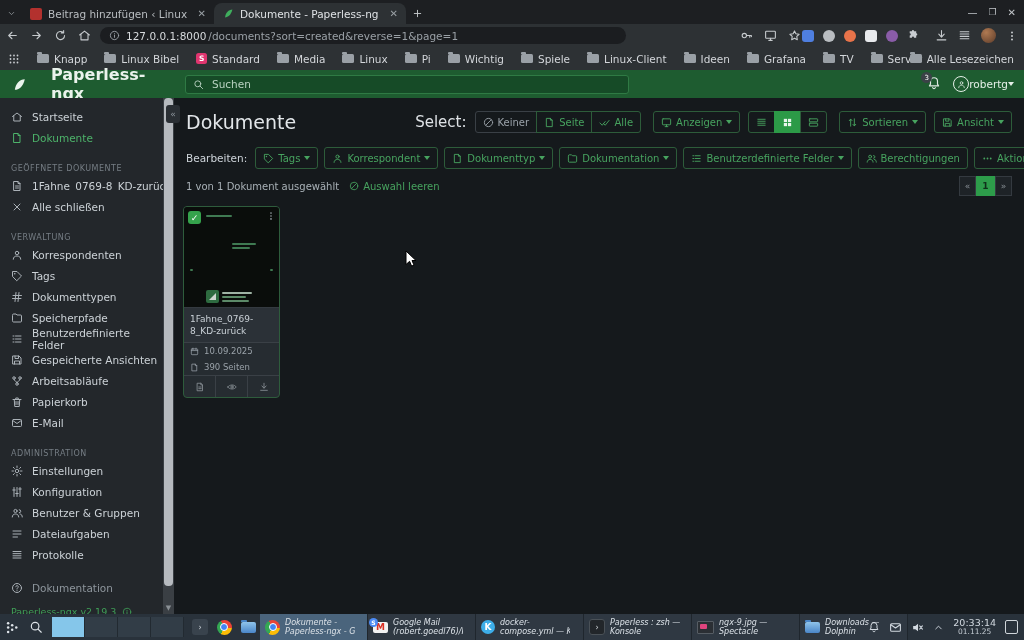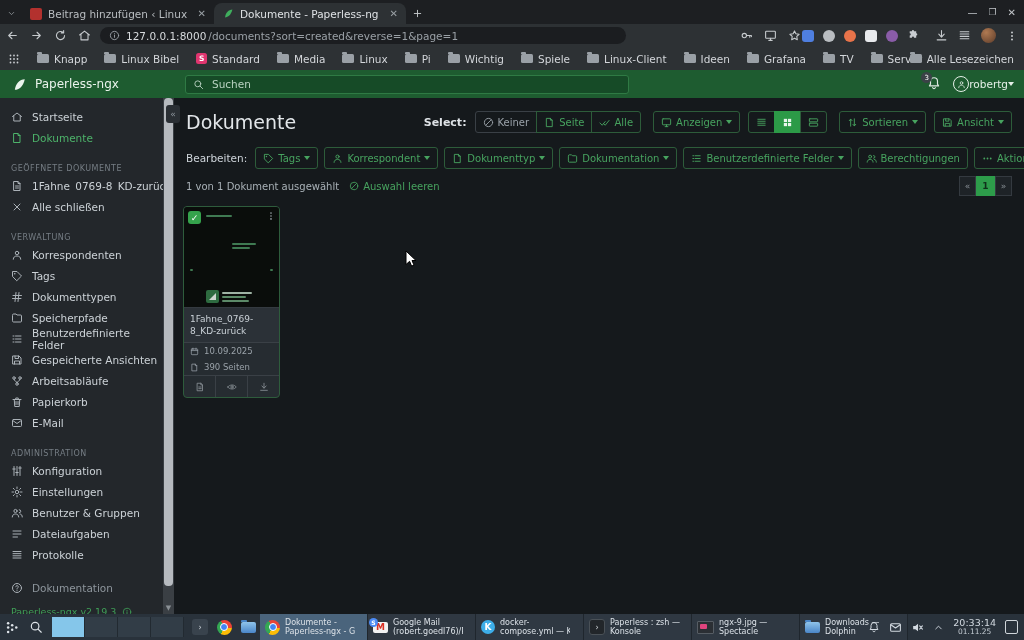--- a/index.html
+++ b/index.html
@@ -29,21 +29,21 @@
   .tool-right{position:absolute;right:6px;top:24px;height:23px;display:flex;align-items:center;gap:10px;color:#c6cacd;}
   .avatar{width:15px;height:15px;border-radius:50%;background:radial-gradient(circle at 35% 30%,#b07a52,#5d3c2a);}
   #bookmarks{position:absolute;top:47px;left:0;width:1024px;height:23px;background:#2d3134;display:flex;align-items:center;gap:17px;padding-left:8px;color:#d3d6da;font-size:10.5px;}
   .bm{display:flex;align-items:center;gap:5px;white-space:nowrap;}
   .fold{width:12px;height:9px;background:#9aa0a6;border-radius:1.5px;position:relative;flex:none;}
   .fold::before{content:"";position:absolute;top:-2px;left:0;width:5px;height:2px;background:#9aa0a6;border-radius:1px 1px 0 0;}
   .sbadge{width:11px;height:11px;border-radius:2.5px;background:#e0356f;color:#fff;font-size:7.5px;font-weight:bold;display:flex;align-items:center;justify-content:center;flex:none;}
   .bm-right{position:absolute;right:10px;top:47px;height:23px;display:flex;align-items:center;gap:5px;color:#d3d6da;font-size:10.5px;}
   
   #phead{position:absolute;top:70px;left:0;width:1024px;height:28px;background:#1e5c30;display:flex;align-items:center;color:#eaf3ec;}
-  #brand{display:flex;align-items:center;gap:8px;padding-left:12px;width:165px;font-size:12px;}
+  #brand{display:flex;align-items:center;gap:24px;padding-left:12px;width:165px;font-size:16px;font-weight:bold;}
   #psearch{width:428px;height:17px;background:#164b27;border:1px solid #2f7a44;border-radius:3px;display:flex;align-items:center;gap:6px;padding:0 7px;margin-left:8px;}
   #psearch input{background:transparent;border:0;outline:0;color:#cfe0d4;font-size:10.5px;width:100%;font-family:inherit;}
   #psearch input::placeholder{color:#b9d2c1;opacity:1;}
   #phead-right{position:absolute;right:10px;top:70px;height:28px;display:flex;align-items:center;gap:12px;color:#e4efe7;font-size:10.5px;}
   .bellwrap{position:relative;}
   .bellbadge{position:absolute;top:-4px;left:-6px;width:11px;height:11px;border-radius:50%;background:#3b4247;color:#fff;font-size:7px;display:flex;align-items:center;justify-content:center;}
   .usercirc{width:14px;height:14px;border:1.4px solid #e4efe7;border-radius:50%;display:flex;align-items:center;justify-content:center;}
   .caret-dn{width:0;height:0;border-left:3.5px solid transparent;border-right:3.5px solid transparent;border-top:4px solid currentColor;display:inline-block;}
   
   #sidebar{position:absolute;top:98px;left:0;width:163px;height:516px;background:#23272b;color:#ccd2d7;font-size:10.5px;}
@@ -57,21 +57,21 @@
   #sb-scroll{position:absolute;top:98px;left:163px;width:11px;height:516px;background:#3a3f44;}
   #sb-thumb{position:absolute;top:0;left:1px;width:9px;height:488px;background:#b6babf;border-radius:4px;}
   #sb-arrow{position:absolute;bottom:2px;left:0;width:11px;text-align:center;color:#8a9095;font-size:7px;}
   
   #content{position:absolute;top:98px;left:174px;width:850px;height:516px;background:#15191c;color:#ced4da;}
   #collapse{position:absolute;top:7px;left:-8px;width:14px;height:18px;background:#2a2f34;border-radius:3px;color:#8d959c;font-size:9px;display:flex;align-items:center;justify-content:center;}
   .crow{position:absolute;left:12px;right:12px;display:flex;align-items:center;}
   #row1{top:10px;height:28px;}
   #pgtitle{font-size:19px;color:#e2e6e9;font-weight:400;}
   .spacer{flex:1;}
-  .lbl{font-size:11px;color:#dee2e6;font-weight:bold;margin-right:8px;}
+  .lbl{font-size:15px;color:#dee2e6;font-weight:normal;margin-right:8px;}
   .lbl2{font-size:10.5px;color:#ced4da;margin-right:8px;}
   .btn{display:inline-flex;align-items:center;gap:4px;height:20px;padding:0 7px;border:1px solid #3a4046;border-radius:3px;font-size:10px;color:#9aa2a9;background:transparent;white-space:nowrap;}
   .btn .ic{width:11px;height:11px;}
   .btn.green{color:#47a35f;border-color:#2d5c3a;}
   .grp{display:inline-flex;}
   .grp .btn{border-radius:0;margin-left:-1px;}
   .grp .btn:first-child{border-radius:3px 0 0 3px;margin-left:0;}
   .grp .btn:last-child{border-radius:0 3px 3px 0;}
   .tgl{width:25px;justify-content:center;padding:0;}
   .tgl.on{background:#2c9a47;color:#eaf6ee;border-color:#2c9a47;}
@@ -106,21 +106,21 @@
   .pcell{width:32px;height:20px;background:#323d47;border-right:1px solid #222a31;}
   .pcell.on{background:#85c6ea;}
   .texp{width:16px;height:16px;background:#39434d;border-radius:3px;display:flex;align-items:center;justify-content:center;font-size:8px;color:#cfd6dc;margin:0 4px;}
   .chrome-ball{width:15px;height:15px;border-radius:50%;background:conic-gradient(from -30deg,#ea4335 0 120deg,#fbbc05 0 240deg,#34a853 0 360deg);position:relative;flex:none;}
   .chrome-ball::after{content:"";position:absolute;inset:3.5px;background:#4285f4;border:1.6px solid #fff;border-radius:50%;}
   .bluefold{width:15px;height:11px;background:linear-gradient(#8fc3ea,#4a86c8);border-radius:2px;position:relative;flex:none;}
   .bluefold::before{content:"";position:absolute;top:-2px;left:0;width:6px;height:2px;background:#4a86c8;border-radius:1px 1px 0 0;}
   .task{width:97px;height:26px;display:flex;align-items:center;gap:5px;padding:0 5px;background:#2f3842;border-right:1px solid #1f262d;}
   .task.active{background:#4a647c;}
   .task .tx{font-size:8px;line-height:1.15;color:#dbe1e7;overflow:hidden;white-space:nowrap;}
-  .task .tx div{overflow:hidden;text-overflow:clip;max-width:70px;}
+  .task .tx div{overflow:hidden;text-overflow:clip;max-width:70px;font-style:italic;}
   .gmail{width:15px;height:11px;background:#f2f2f2;border-radius:2px;color:#d93025;font-size:9px;font-weight:bold;display:flex;align-items:center;justify-content:center;position:relative;flex:none;}
   .gmail .s{position:absolute;top:-4px;left:-4px;width:9px;height:9px;background:#4c8bf5;border-radius:50%;color:#fff;font-size:6px;display:flex;align-items:center;justify-content:center;font-weight:bold;}
   .kate{width:14px;height:14px;border-radius:50%;background:#3daee9;color:#fff;font-size:9px;font-weight:bold;display:flex;align-items:center;justify-content:center;flex:none;}
   .konsole{width:14px;height:14px;border-radius:3px;background:#22262a;border:1px solid #4a5157;color:#d5dade;font-size:8px;display:flex;align-items:center;justify-content:center;flex:none;}
   .spect{width:15px;height:11px;background:#2b2f34;border:1px solid #565d64;border-radius:1px;position:relative;flex:none;}
   .spect::after{content:"";position:absolute;left:2px;top:2px;width:7px;height:5px;background:#e0447e;border-radius:1px;}
   #tray{position:absolute;right:0;top:614px;height:26px;display:flex;align-items:center;gap:9px;padding-right:6px;color:#d3dae1;}
   #clock{text-align:center;line-height:1.1;}
   #clock .t{font-size:9.5px;}
   #clock .d{font-size:7.5px;color:#c3cbd2;}
@@ -589,29 +589,29 @@
     </div>
   <div class="sb-item">
       <svg class="ic">
         <use href="#i-mail"></use>
       </svg>
       <span>E-Mail</span>
     </div>
   <div class="sb-head">ADMINISTRATION</div>
   <div class="sb-item">
       <svg class="ic">
+        <use href="#i-gear"></use>
+      </svg>
+      <span>Einstellungen</span>
+    </div>
+  <div class="sb-item">
+      <svg class="ic">
         <use href="#i-sliders"></use>
       </svg>
       <span>Konfiguration</span>
-    </div>
-  <div class="sb-item">
-      <svg class="ic">
-        <use href="#i-gear"></use>
-      </svg>
-      <span>Einstellungen</span>
     </div>
   <div class="sb-item">
       <svg class="ic">
         <use href="#i-users"></use>
       </svg>
       <span>Benutzer &amp; Gruppen</span>
     </div>
   <div class="sb-item">
       <svg class="ic">
         <use href="#i-tasks"></use>

